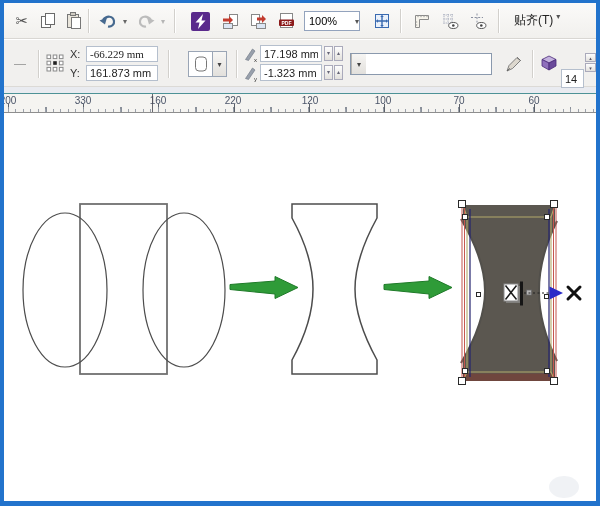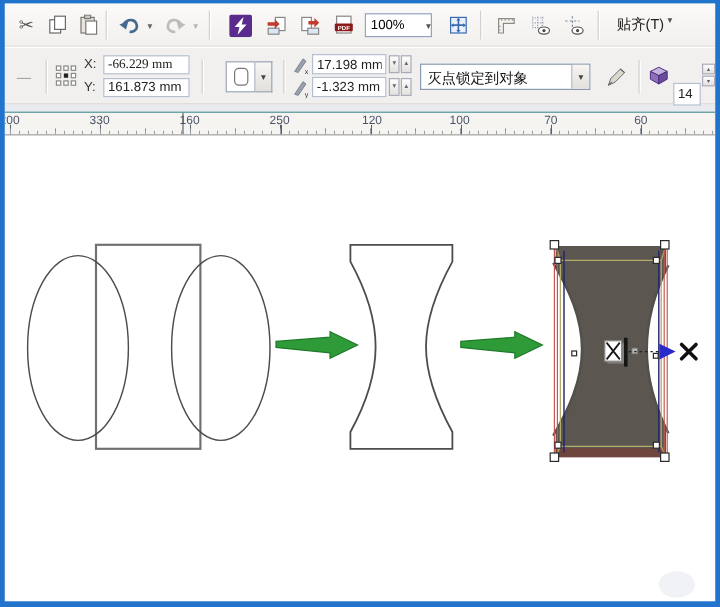--- a/index.html
+++ b/index.html
@@ -245,21 +245,20 @@
       <svg width="14" height="16" viewBox="0 0 14 16">
         <polygon points="1.5,12.5 8.5,2 11,4 4.5,13.5" fill="#98a0ac" stroke="#6a7280" stroke-width=".6"></polygon>
         <text x="10" y="15" font-size="6" fill="#333">y</text>
       </svg>
     </div>
     <input class="field" style="left: 256px; top: 24px; width: 62px; height: 17px;" readonly="" value="-1.323 mm">
     <div class="tinybtn" style="left:320px;top:25px"><span>▾</span></div>
     <div class="tinybtn" style="left:330px;top:25px"><span>▴</span></div>
 
     <div class="dropdown" style="left:346px;top:13px;width:142px;height:22px">
-      <span class="dd-text">灭点锁定到对象</span>
       <span class="dd-caret">▾</span>
     </div>
 
     <div style="position:absolute;left:498px;top:12px;width:24px;height:24px;display:flex;align-items:center;justify-content:center">
       <svg width="18" height="18" viewBox="0 0 18 18">
         <polygon points="2,16 4,10.5 12,2.5 15.5,5.5 7.5,13.5" fill="#ddd8ce" stroke="#666" stroke-width=".8"></polygon>
         <path d="M12 2.5 L15.5 5.5" stroke="#666"></path>
         <path d="M2 16 L4.8 13.4" stroke="#666"></path>
       </svg>
     </div>
@@ -276,21 +275,21 @@
     <div class="spin" style="left:581px;top:23px"><span>▾</span></div>
   </div>
 
   <div class="gapstrip"></div>
 
   <div class="ruler">
     <div class="ticks"></div>
     <span class="rlabel" style="left:4px">200</span>
     <span class="rlabel" style="left:79px">330</span>
     <span class="rlabel" style="left:154px">160</span>
-    <span class="rlabel" style="left:229px">250</span>
+    <span class="rlabel" style="left:229px">220</span>
     <span class="rlabel" style="left:306px">120</span>
     <span class="rlabel" style="left:379px">100</span>
     <span class="rlabel" style="left:455px">70</span>
     <span class="rlabel" style="left:530px">60</span>
     <div class="rmarker" style="left:148px"></div>
   </div>
 
   <div class="canvas">
     <svg width="592" height="388" viewBox="0 0 592 388">
 

